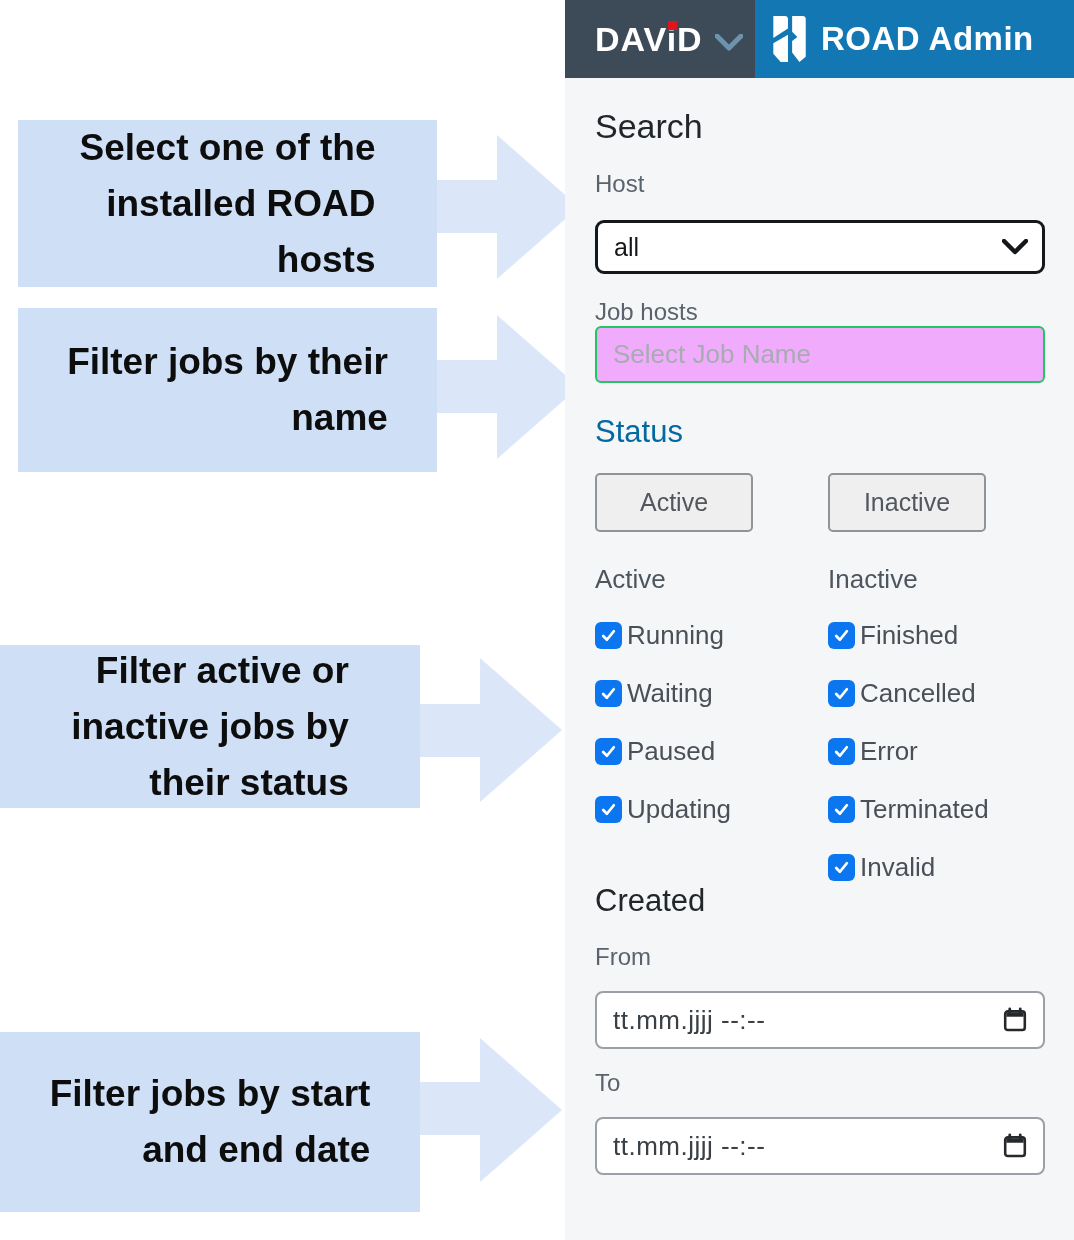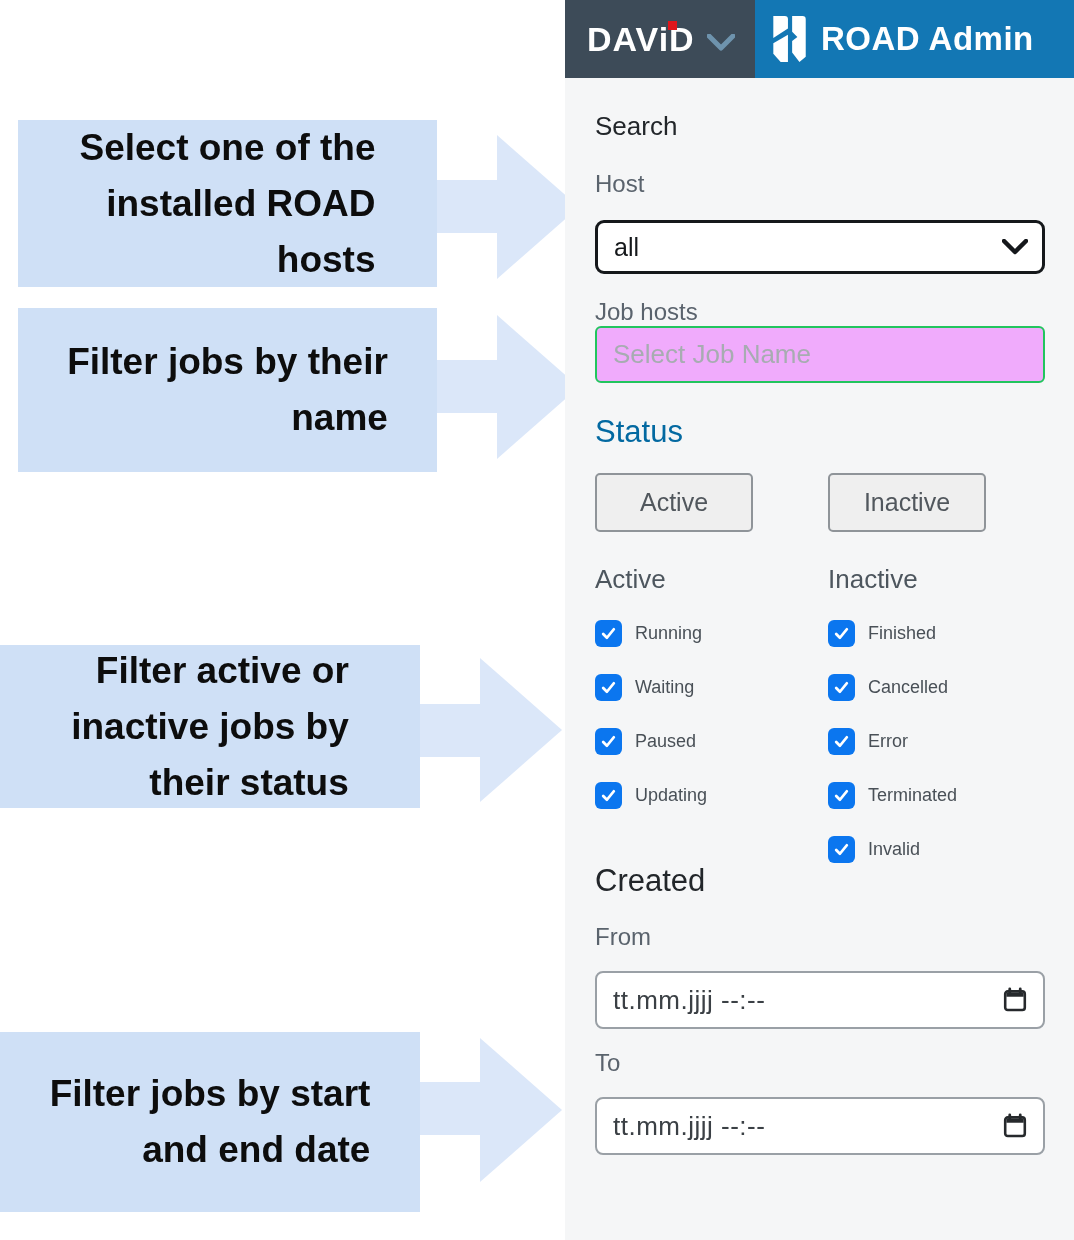--- a/index.html
+++ b/index.html
@@ -14,34 +14,34 @@
   .arrow-stem { position:absolute; background:#dbe7f9; }
   .arrow-head { position:absolute; width:0; height:0;
     border-top:72px solid transparent; border-bottom:72px solid transparent;
     border-left:82px solid #dbe7f9; }
 
   
   .panel { position:absolute; left:565px; top:0; width:509px; height:1240px;
     background:#f5f6f7; }
   .app-header { display:flex; height:78px; }
   .brand-box { width:190px; background:#3d4b58; display:flex; align-items:center;
-    padding-left:22px; position:relative; }
+    padding-left:30px; position:relative; }
   .brand { color:#ffffff; font-size:34px; font-weight:bold; letter-spacing:1px;
     position:relative; }
   .brand-dot { position:absolute; left:103px; top:21px; width:9px; height:9px;
     background:#e0151b; }
   .brand-chevron { margin-left:12px; margin-top:6px; }
   .title-box { flex:1; background:#1377b4; display:flex; align-items:center;
     padding-left:14px; }
   .road-logo { margin-right:12px; }
   .app-title { color:#ffffff; font-size:33px; font-weight:600; letter-spacing:0.5px;
     white-space:nowrap; }
 
   .content { padding:0 29px 0 30px; }
-  .h-search { font-size:26px; line-height:40px; font-weight:500; color:#22262a;
+  .h-search { font-size:34px; line-height:40px; font-weight:500; color:#22262a;
     margin-top:28px; }
   .field-label { font-size:24px; line-height:28px; color:#5a636d; margin-top:24px; }
   .select-box { margin-top:22px; height:54px; background:#ffffff;
     border:3px solid #15181b; border-radius:9px; display:flex; align-items:center;
     padding:0 16px; position:relative; cursor:pointer; }
   .select-value { font-size:25px; color:#15181b; }
   .select-chevron { position:absolute; right:14px; top:16px; }
   .text-input { width:100%; height:57px; background:#f0abfc;
     border:2px solid #22c55e; border-radius:6px; font-size:26px; color:#3b4045;
     padding:0 16px; font-family:"Liberation Sans", sans-serif; outline:none; }
@@ -51,21 +51,21 @@
   .grid-2col { display:grid; grid-template-columns:233px 1fr; }
   .btn-row { margin-top:22px; }
   .status-btn { width:158px; height:59px; background:#efefef;
     border:2px solid #8f9499; border-radius:5px; font-size:25px; color:#51575d;
     font-family:"Liberation Sans", sans-serif; cursor:pointer; }
   .group-row { margin-top:33px; }
   .group-label { font-size:26px; line-height:28px; color:#4d565e; }
   .cb-row { display:flex; align-items:center; margin-top:27px; cursor:pointer; }
   .cb { width:27px; height:27px; background:#0b76ef; border-radius:6px;
     display:flex; align-items:center; justify-content:center; flex:0 0 27px; }
-  .cb-label { font-size:18px; color:#495057; margin-left:13px; white-space:nowrap; }
+  .cb-label { font-size:26px; color:#495057; margin-left:5px; white-space:nowrap; }
   .h-created { font-size:31px; line-height:36px; font-weight:500; color:#22262a;
     }
   .label-tight { margin-top:24px; }
   .label-tighter { margin-top:20px; }
   .dt-input { margin-top:20px; height:58px; background:#ffffff;
     border:2px solid #9aa0a6; border-radius:8px; display:flex; align-items:center;
     justify-content:space-between; padding:0 14px 0 16px; cursor:text; }
   .dt-value { font-size:26px; color:#3b4045; letter-spacing:0.5px; }
 </style>
 </head>

